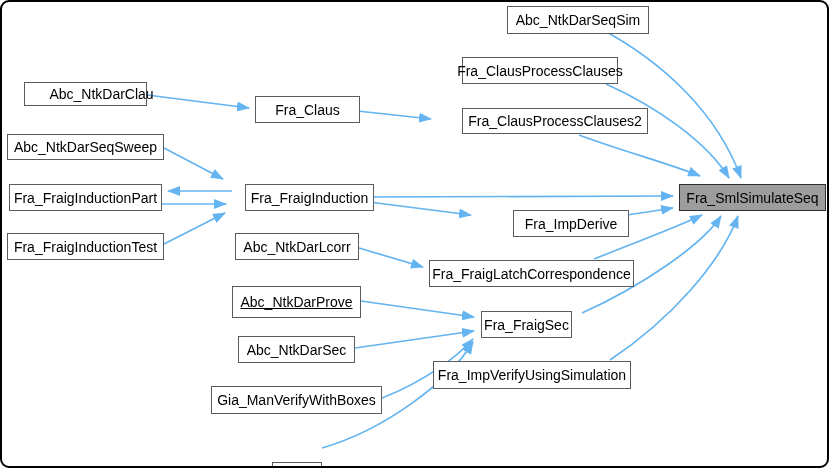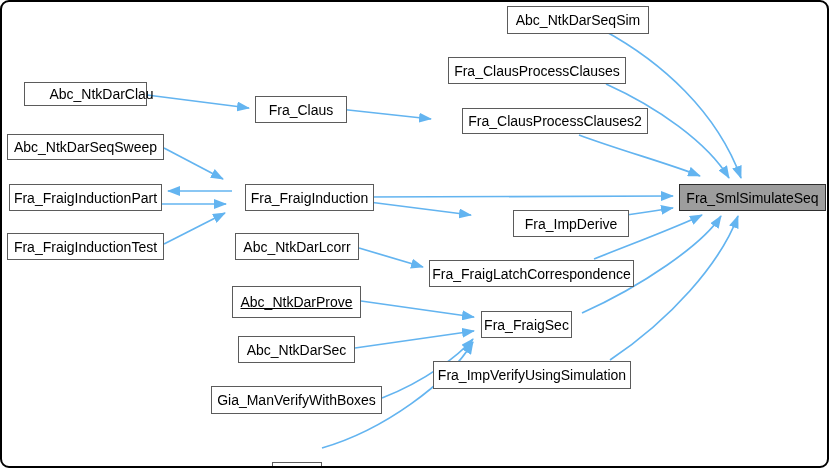--- a/index.html
+++ b/index.html
@@ -77,23 +77,23 @@
         <path class="edge" d="M359,299 L472,315" marker-end="url(#arrowhead)"></path>
         <path class="edge" d="M353,346 L472,329" marker-end="url(#arrowhead)"></path>
         <path class="edge" d="M380,396 C424,379 457,353 471,337" marker-end="url(#arrowhead)"></path>
         <path class="edge" d="M320,446 C382,428 446,381 471,340" marker-end="url(#arrowhead)"></path>
         <path class="edge" d="M580,311 C640,284 700,243 719,214" marker-end="url(#arrowhead)"></path>
         <path class="edge" d="M608,358 C668,318 718,262 736,214" marker-end="url(#arrowhead)"></path>
       </g>
   </svg>
   <div id="node-layer">
       <div class="gnode" style="left: 459px; top: 4px; width: 142px; height: 28px; margin-left: 46px;">Abc_NtkDarSeqSim</div>
-      <div class="gnode" style="left: 446px; top: 55px; width: 178px; height: 27px;">Fra_ClausProcessClauses</div>
+      <div class="gnode" style="left: 460px; top: 55px; width: 156px; height: 27px;">Fra_ClausProcessClauses</div>
       <div class="gnode" style="left: 22px; top: 80px; width: 123px; height: 24px; padding-left: 32px;">Abc_NtkDarClau</div>
-      <div class="gnode" style="left: 253px; top: 94px; width: 92px; height: 27px;">Fra_Claus</div>
+      <div class="gnode" style="left: 253px; top: 94px; width: 105px; height: 27px;">Fra_Claus</div>
       <div class="gnode" style="left: 436px; top: 106px; width: 186px; height: 26px; margin-left: 24px;">Fra_ClausProcessClauses2</div>
       <div class="gnode" style="left: 5px; top: 132px; width: 157px; height: 26px;">Abc_NtkDarSeqSweep</div>
       <div class="gnode" style="left: 7px; top: 182px; width: 153px; height: 27px;">Fra_FraigInductionPart</div>
       <div class="gnode" style="left: 230px; top: 182px; width: 129px; height: 27px; margin-left: 13px;">Fra_FraigInduction</div>
       <div class="gnode highlight" style="left: 677px; top: 182px; width: 147px; height: 27px;">Fra_SmlSimulateSeq</div>
       <div class="gnode" style="left: 475px; top: 208px; width: 116px; height: 27px; margin-left: 36px;">Fra_ImpDerive</div>
       <div class="gnode" style="left: 5px; top: 231px; width: 157px; height: 27px;">Fra_FraigInductionTest</div>
       <div class="gnode" style="left: 233px; top: 231px; width: 124px; height: 27px;">Abc_NtkDarLcorr</div>
       <div class="gnode" style="left: 427px; top: 258px; width: 205px; height: 27px;">Fra_FraigLatchCorrespondence</div>
       <div class="gnode" style="left: 230px; top: 284px; width: 129px; height: 32px; text-decoration: underline;">Abc_NtkDarProve</div>

